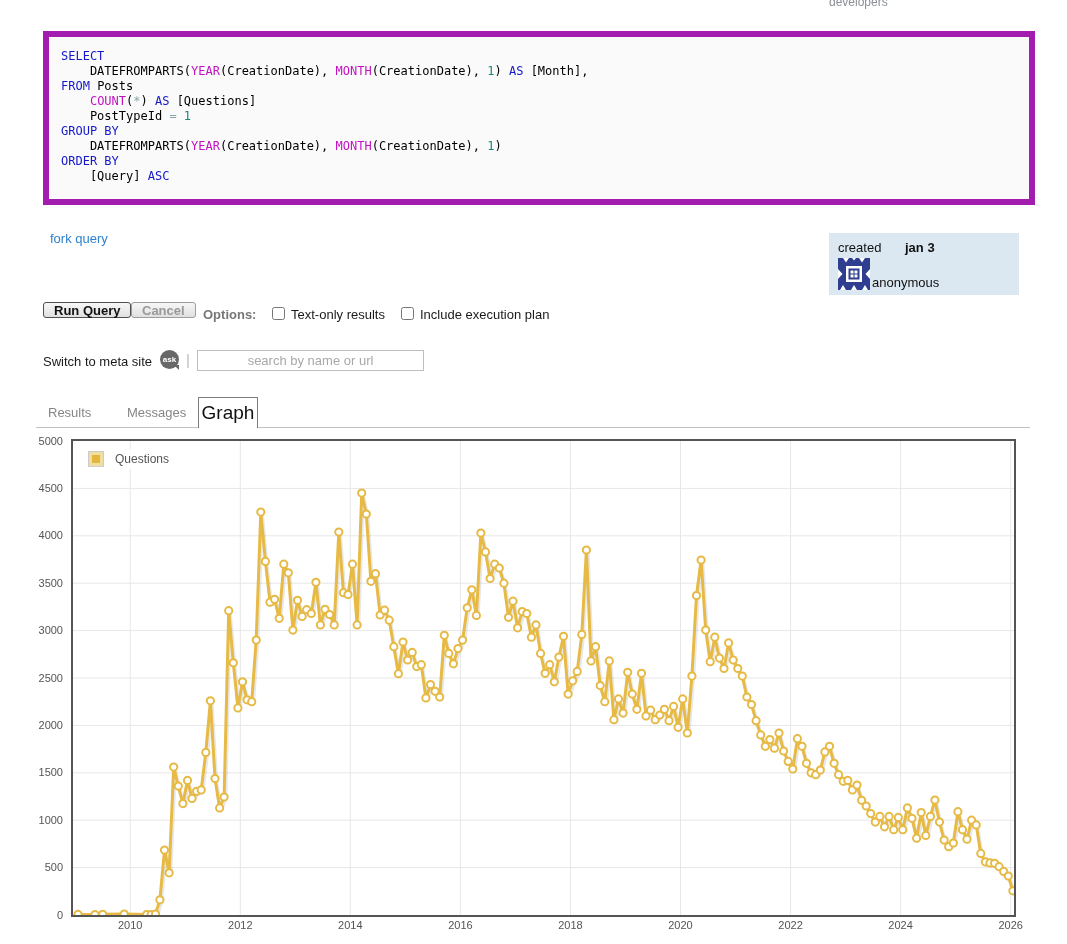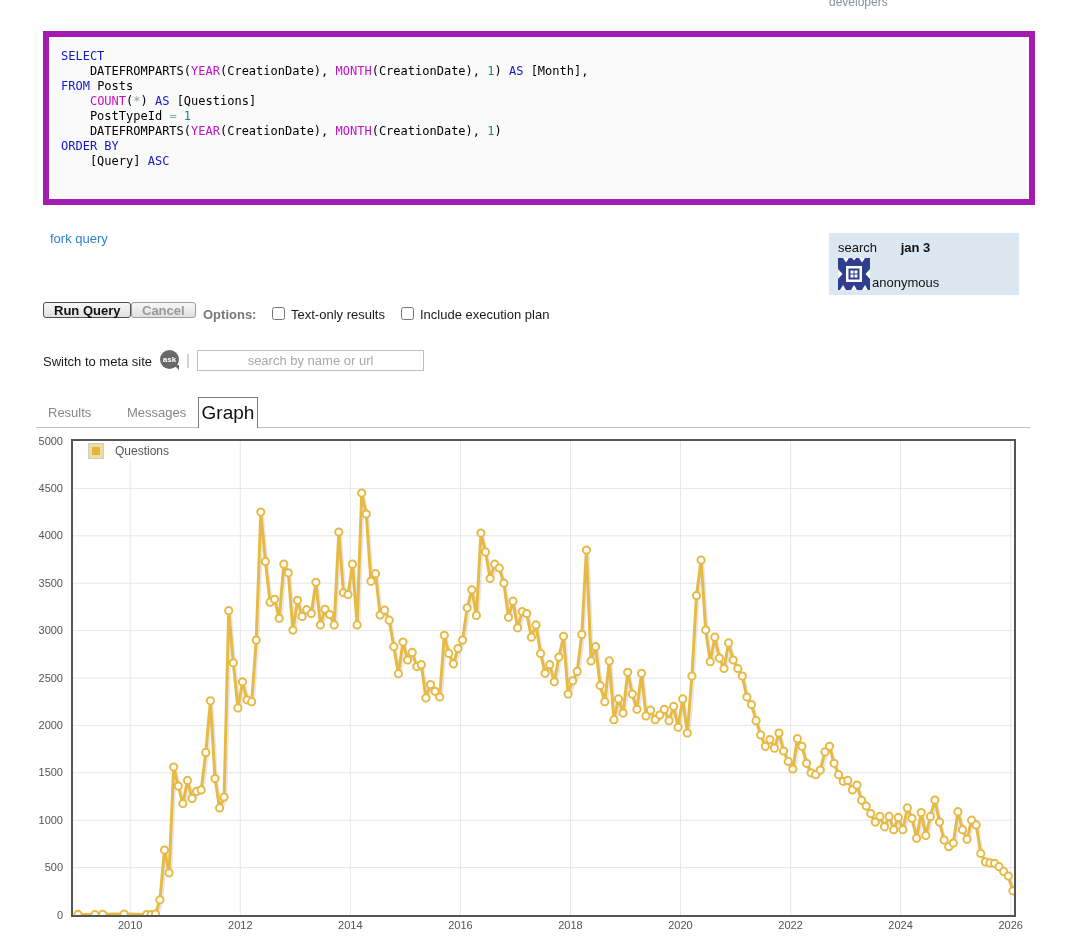--- a/index.html
+++ b/index.html
@@ -78,21 +78,21 @@
   }
   .tab-rule{position:absolute;left:36px;top:427px;width:994px;border-top:1px solid #c2c2c2;z-index:1;}
 
   
   .plot-frame{
     position:absolute;left:71px;top:439px;width:941px;height:474px;
     border:2px solid #545454;background:#fff;
   }
   .plot-frame svg{position:absolute;left:0;top:0;}
   .legend{
-    position:absolute;left:12px;top:0;display:flex;align-items:center;
+    position:absolute;left:12px;top:8px;display:flex;align-items:center;
     background:rgba(255,255,255,0.85);padding:3px 10px 3px 4px;
   }
   .legend-swatch{
     width:8px;height:8px;background:#e3b73d;border:3px solid #f1dfa2;
     outline:1px solid #cccccc;display:inline-block;
   }
   .legend-label{font-size:12px;color:#545454;margin-left:12px;}
   .y-labels{position:absolute;left:34px;top:441px;width:32px;height:474px;}
   .y-labels div{position:absolute;right:3px;width:32px;text-align:right;font-size:11px;color:#545454;height:13px;line-height:13px;}
   .x-labels{position:absolute;left:73px;top:919px;width:941px;height:14px;}
@@ -102,30 +102,31 @@
 <body>
 
 <div class="dev-text">developers</div>
 
 <div class="editor" id="editor">
     <div class="code-line"><span class="tk-kw">SELECT</span></div>
     <div class="code-line"><span class="tk-txt">    DATEFROMPARTS(</span><span class="tk-fn">YEAR</span><span class="tk-txt">(CreationDate), </span><span class="tk-fn">MONTH</span><span class="tk-txt">(CreationDate), </span><span class="tk-num">1</span><span class="tk-txt">) </span><span class="tk-kw">AS</span><span class="tk-txt"> [Month],</span></div>
     <div class="code-line"><span class="tk-kw">FROM</span><span class="tk-txt"> Posts</span></div>
     <div class="code-line"><span class="tk-txt">    </span><span class="tk-fn">COUNT</span><span class="tk-txt">(</span><span class="tk-op">*</span><span class="tk-txt">) </span><span class="tk-kw">AS</span><span class="tk-txt"> [Questions]</span></div>
     <div class="code-line"><span class="tk-txt">    PostTypeId </span><span class="tk-op">=</span><span class="tk-txt"> </span><span class="tk-num">1</span></div>
+    <div class="code-line"><span class="tk-kw">GROUP BY</span></div>
     <div class="code-line"><span class="tk-txt">    DATEFROMPARTS(</span><span class="tk-fn">YEAR</span><span class="tk-txt">(CreationDate), </span><span class="tk-fn">MONTH</span><span class="tk-txt">(CreationDate), </span><span class="tk-num">1</span><span class="tk-txt">)</span></div>
     <div class="code-line"><span class="tk-kw">ORDER BY</span></div>
     <div class="code-line"><span class="tk-txt">    [Query] </span><span class="tk-kw">ASC</span></div>
   </div>
 
 <a class="fork-link">fork query</a>
 
 <div class="created-box">
   <div class="created-line">
-    <span>search</span>
+    <span>created</span>
     <b>jan 3</b>
   </div>
   <div class="user-line">
     <svg class="identicon" viewBox="0 0 32 32">
       <rect width="32" height="32" fill="#2f3e8f"></rect>
       <path d="M5,0 L11,0 L8,4.5 Z" fill="#fff"></path>
       <path d="M21,0 L27,0 L24,4.5 Z" fill="#fff"></path>
       <path d="M14,0 L18,0 L16,2.6 Z" fill="#fff"></path>
       <path d="M0,11 L4.5,16 L0,21 Z" fill="#fff"></path>
       <path d="M32,11 L27.5,16 L32,21 Z" fill="#fff"></path>

